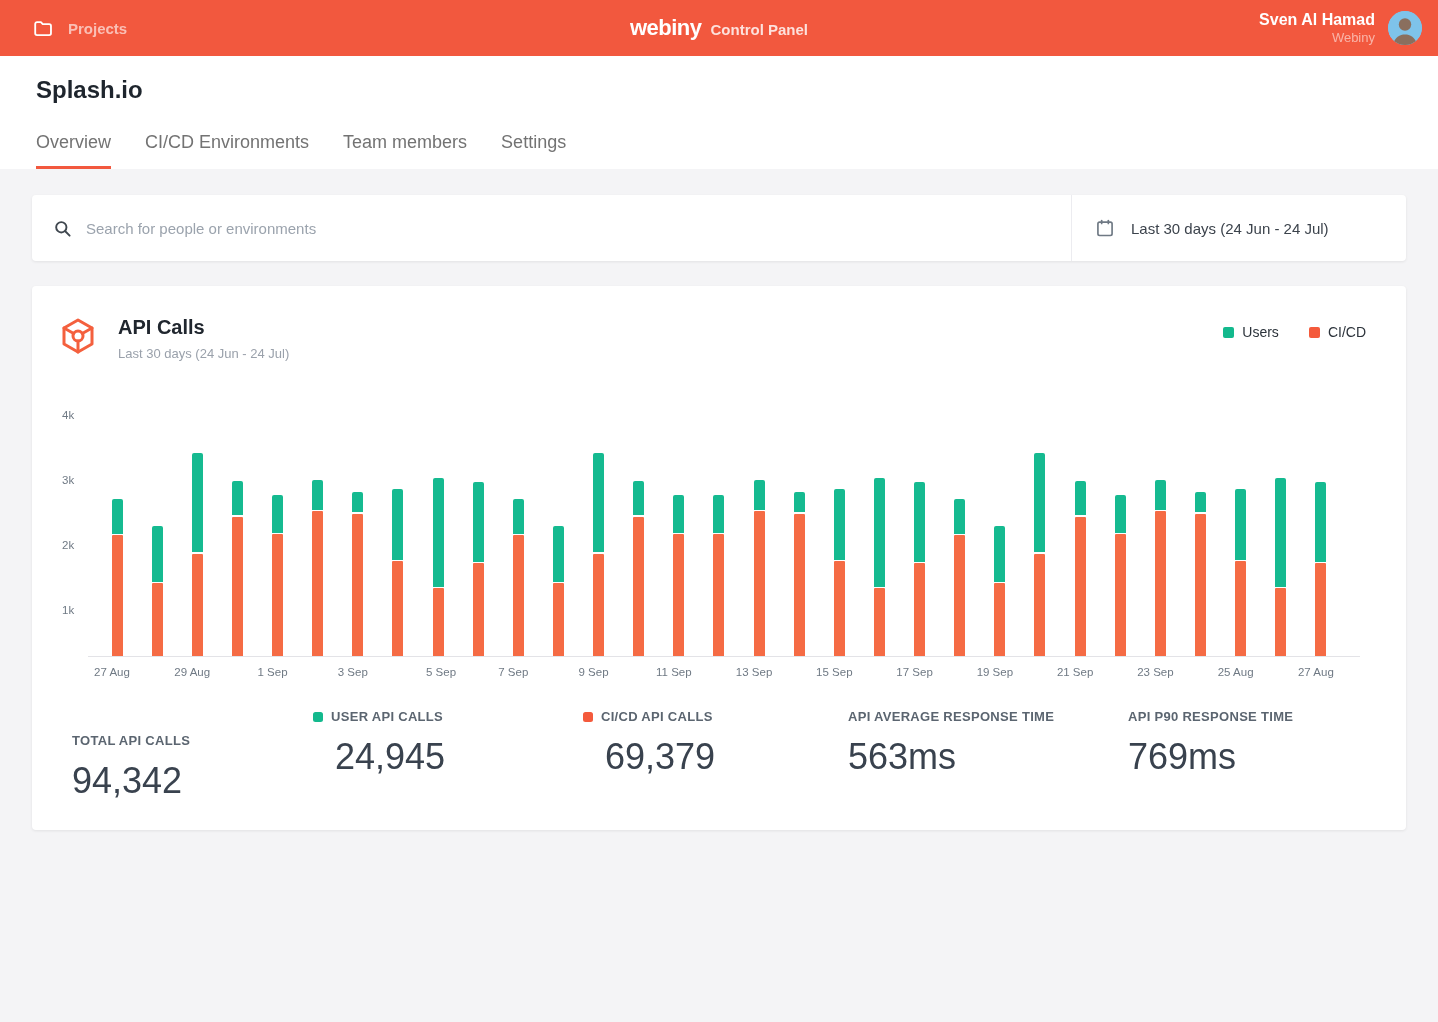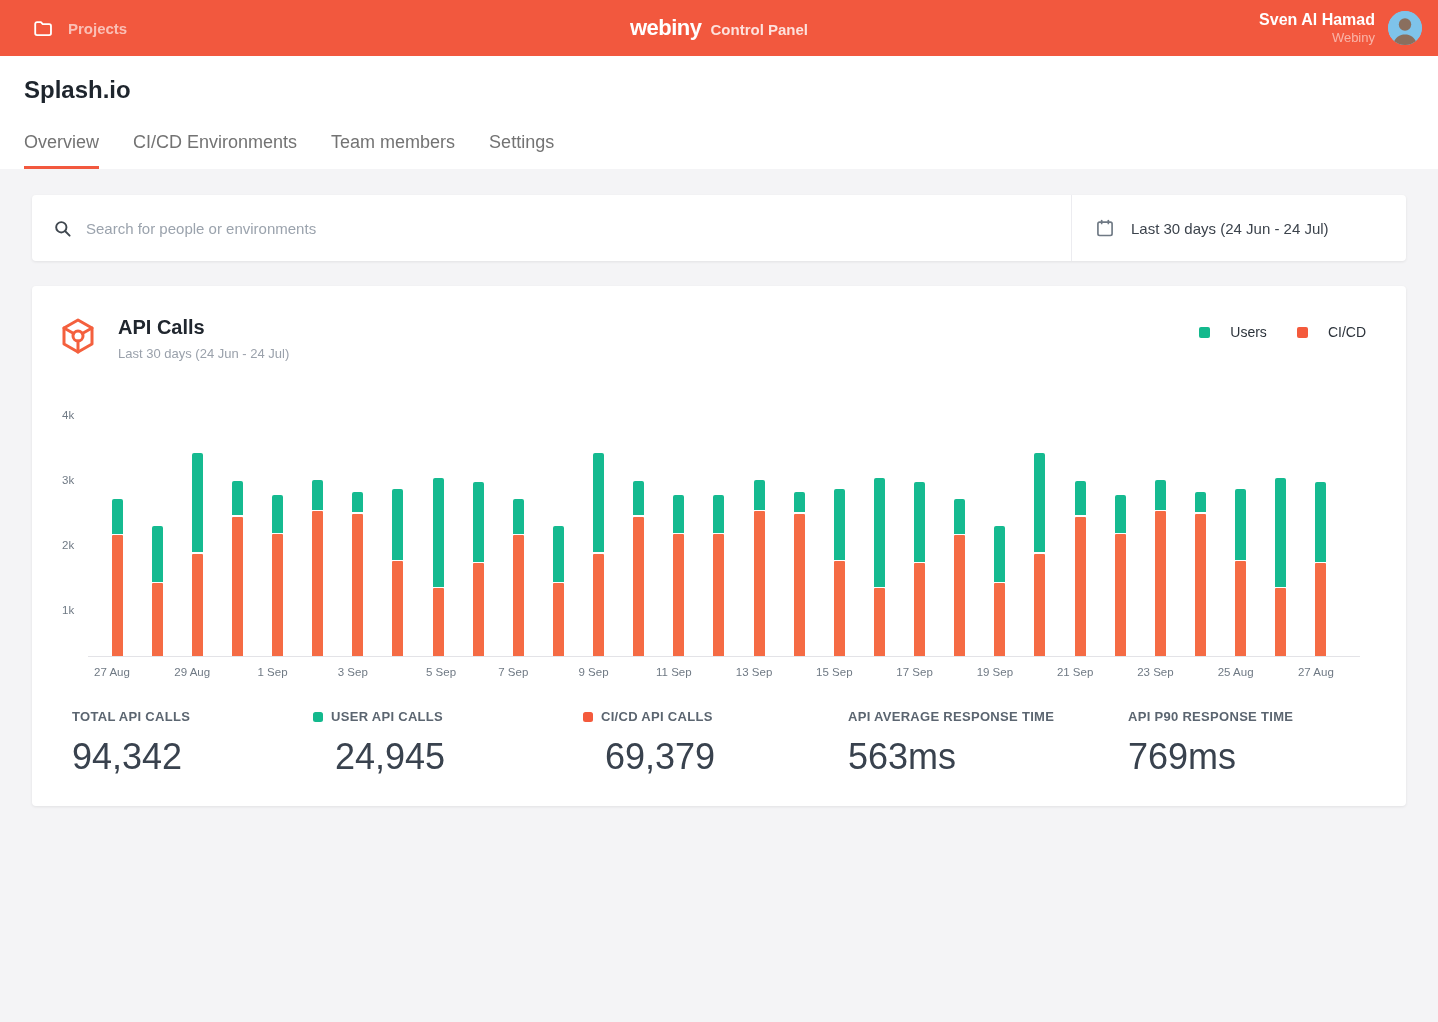--- a/index.html
+++ b/index.html
@@ -25,21 +25,21 @@
   .appbar .logo-suffix { color:rgba(255,255,255,.82); font-size:15px; font-weight:700;text-align:right; }
   .appbar .user-wrap { margin-left:auto; display:flex; align-items:center; }
   .appbar .user-text { text-align:right; line-height:1.25; }
   .appbar .user-name { color:#fff; font-size:16px; font-weight:700; }
   .appbar .user-org { color:rgba(255,255,255,.55); font-size:13px; }
   .avatar {
     width:34px; height:34px; border-radius:50%; margin-left:13px;
     background:#7ec3ea; overflow:hidden; position:relative; cursor:pointer; flex:none;
   }
   
-  .pagehead { background:#fff; padding:0 24px; }
+  .pagehead { background:#fff; padding:0 36px; }
   .page-title { font-size:24px; font-weight:700; padding-top:20px; color:#1e252d; }
   .tabs { display:flex; gap:34px; margin-top:28px; }
   .tab {
     font-size:18px; color:#737373; padding-bottom:13px; cursor:pointer;
     position:relative; border-bottom:3px solid transparent;
   }
   .tab.active { border-bottom-color:#F2583E; }
   
   .toolbar {
     margin:26px 32px 0; background:#fff; border-radius:4px;
@@ -57,21 +57,21 @@
   
   .card {
     margin:25px 32px 0; background:#fff; border-radius:4px;
     box-shadow:0 1px 3px rgba(0,0,0,.08); padding-bottom:28px;
   }
   .card-head { display:flex; align-items:flex-start; padding:30px 40px 0 26px; }
   .card-head .txt { margin-left:20px; }
   .card-title { font-size:20px; font-weight:700; color:#20262e; }
   .card-subtitle { font-size:13px; color:#9aa1ab; margin-top:7px; }
   .legend { margin-left:auto; display:flex; gap:30px; align-items:center; margin-top:8px; }
-  .legend-item { display:flex; align-items:center; gap:20px; font-size:14px; color:#2c333b; }
+  .legend-item { display:flex; align-items:center; gap:8px; font-size:14px; color:#2c333b; }
   .sq { width:11px; height:11px; border-radius:2px; }
   .sq.green { background:#13B98D; }
   .sq.orange { background:#F45A3C; }
   
   .chart { margin:36px 46px 0 56px; position:relative; }
   .plot { height:260px; border-bottom:1px solid #e3e3e7; position:relative; }
   .ylabel {
     position:absolute; left:-26px; width:24px; font-size:11.5px; color:#6f7984;
     height:14px; line-height:14px;
   }
@@ -80,21 +80,21 @@
   .seg.ci { background:#F56B44; bottom:0; border-radius:1px 1px 0 0; }
   .seg.users { background:#15BA90; border-radius:2px 2px 0 0; }
   .xlabels { position:relative; height:30px; }
   .xlabel {
     position:absolute; top:9px; transform:translateX(-50%);
     font-size:11.5px; color:#6f7984; white-space:nowrap;
   }
   
   .stats { display:flex; margin:22px 40px 0; }
   .stat { flex:none; }
-  .stat:nth-child(1){ width:241px; } .stat:nth-child(2){ width:270px; }
+  .stat:nth-child(1){ width:241px;margin-top:24px; } .stat:nth-child(2){ width:270px; }
   .stat:nth-child(3){ width:265px; } .stat:nth-child(4){ width:280px; }
   .stat-label {
     display:flex; align-items:center; gap:8px;
     font-size:13px; font-weight:700; color:#5b6570; letter-spacing:.3px;
   }
   .dot { width:10px; height:10px; border-radius:2.5px; flex:none; }
   .dot.green { background:#13B98D; } .dot.orange { background:#F45A3C; }
   .stat-value { font-size:36px; color:#39424e; margin-top:12px; }
   .stat-value.indent { margin-left:22px; }
   svg { display:block; }

